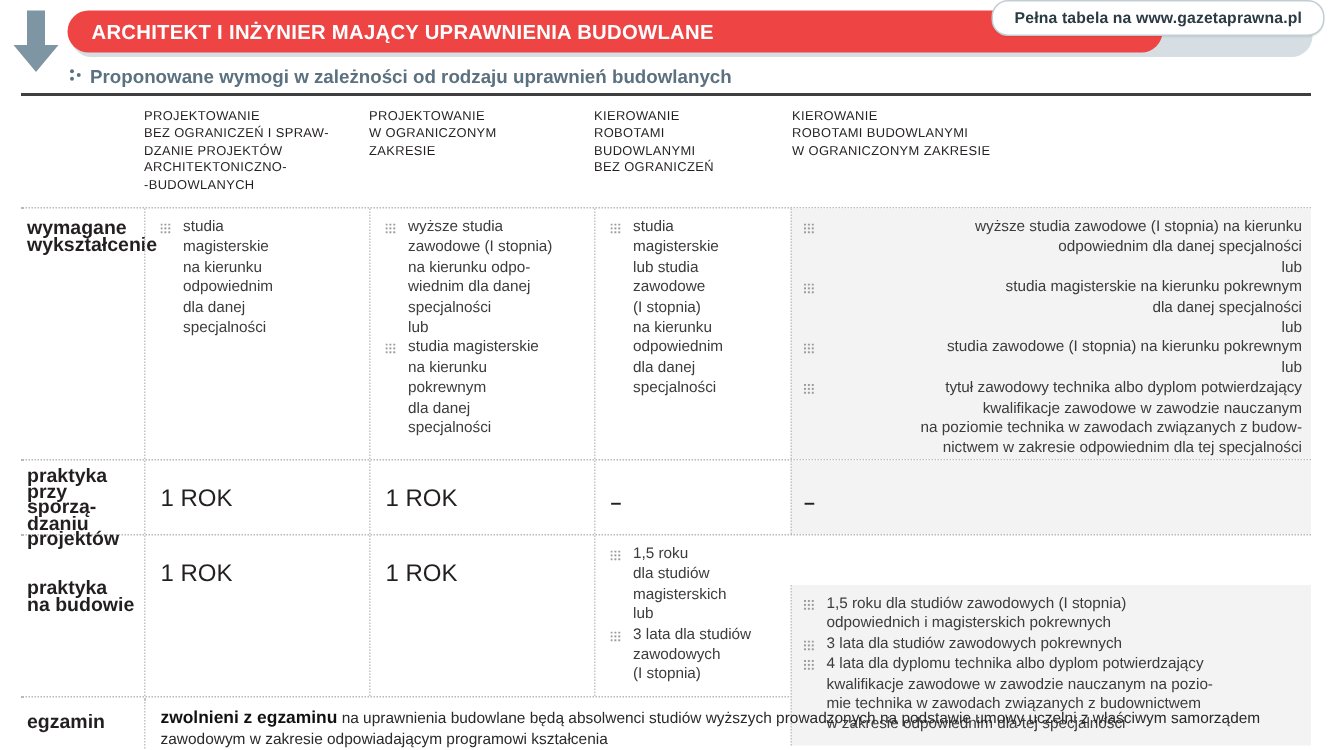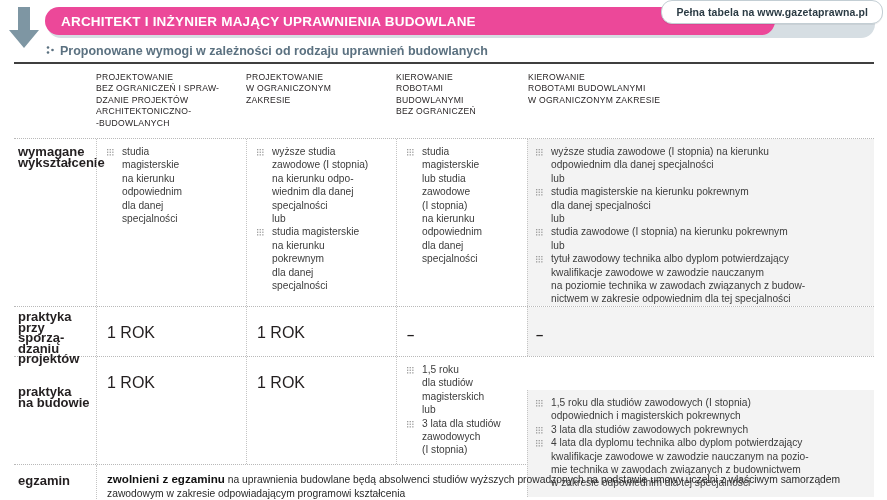--- a/index.html
+++ b/index.html
@@ -25,21 +25,21 @@
     font-size:10.5px;font-weight:bold;color:#2b3b44;white-space:nowrap;
     letter-spacing:.1px;
   }
 
   .banner-shadow{
     position:absolute;left:47px;top:10px;width:828px;height:28px;
     border-radius:14px;background:#d6dee3;z-index:1;
   }
   .title-bar{
     position:absolute;left:45px;top:7px;width:730px;height:28px;
-    background:#ec4899;border-radius:14px;
+    background:#ef4444;border-radius:14px;
     display:flex;align-items:center;z-index:3;
   }
   .title-bar .title-text{
     color:#ffffff;font-size:13.5px;font-weight:bold;letter-spacing:.2px;
     padding-left:16px;white-space:nowrap;
   }
 
   .arrow{position:absolute;left:7px;top:5px;width:34px;height:45px;z-index:3;}
 
   
@@ -230,21 +230,21 @@
 magisterskie
 lub studia
 zawodowe
 (I stopnia)
 na kierunku
 odpowiednim
 dla danej
 specjalności</span></li>
           </ul>
         </div>
-      <div class="cell c4 w4" id="r0c4" style="height:167px;">
+      <div class="cell c4 w4" id="r0c4" style="height:167px;text-align:right;">
           <ul class="bl">
             <li><svg viewBox="0 0 7 7" class="dots">
                 <rect x="0" y="0" width="1.3" height="1.3" fill="#9a9a9a"></rect>
                 <rect x="2.6" y="0" width="1.3" height="1.3" fill="#9a9a9a"></rect>
                 <rect x="5.2" y="0" width="1.3" height="1.3" fill="#9a9a9a"></rect>
                 <rect x="0" y="2.6" width="1.3" height="1.3" fill="#9a9a9a"></rect>
                 <rect x="2.6" y="2.6" width="1.3" height="1.3" fill="#9a9a9a"></rect>
                 <rect x="5.2" y="2.6" width="1.3" height="1.3" fill="#9a9a9a"></rect>
                 <rect x="0" y="5.2" width="1.3" height="1.3" fill="#9a9a9a"></rect>
                 <rect x="2.6" y="5.2" width="1.3" height="1.3" fill="#9a9a9a"></rect>

